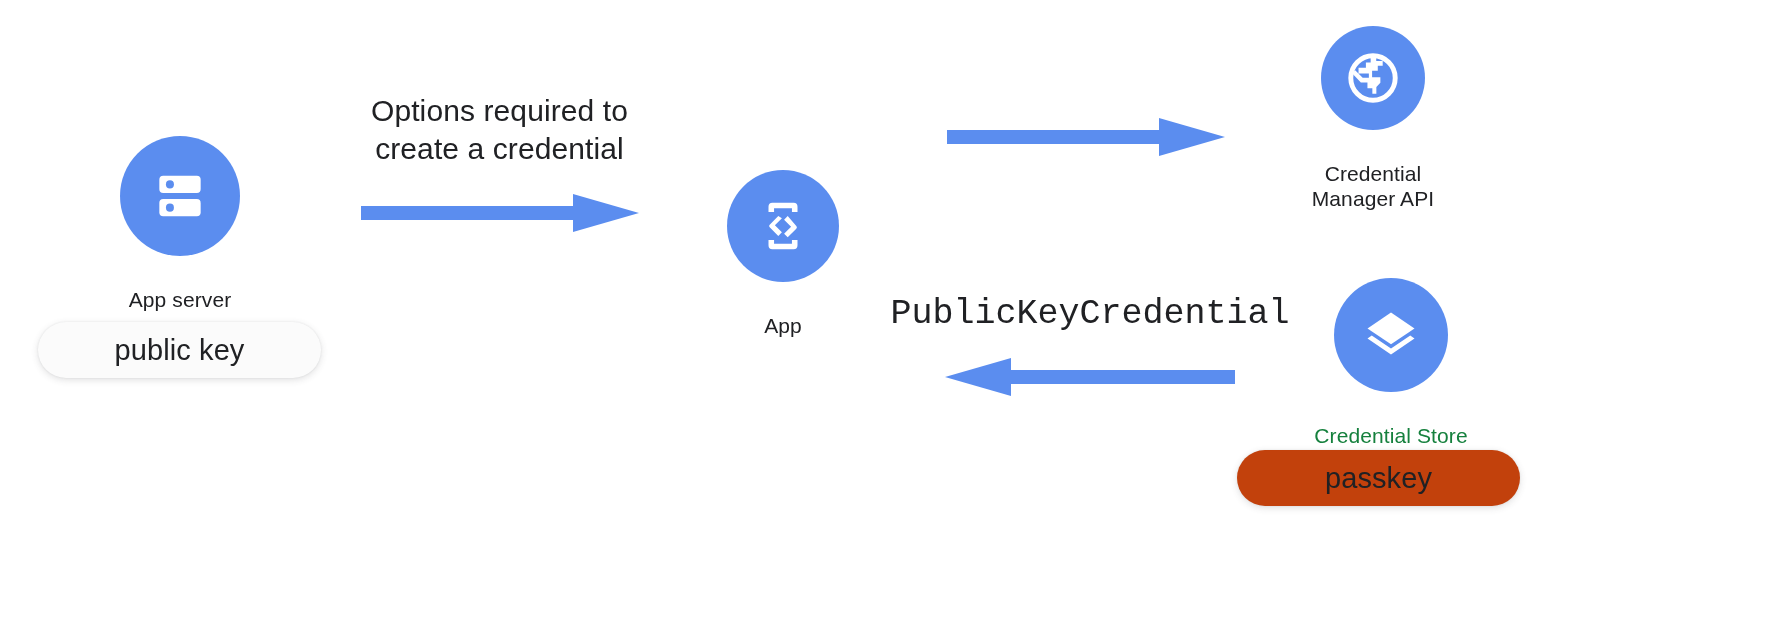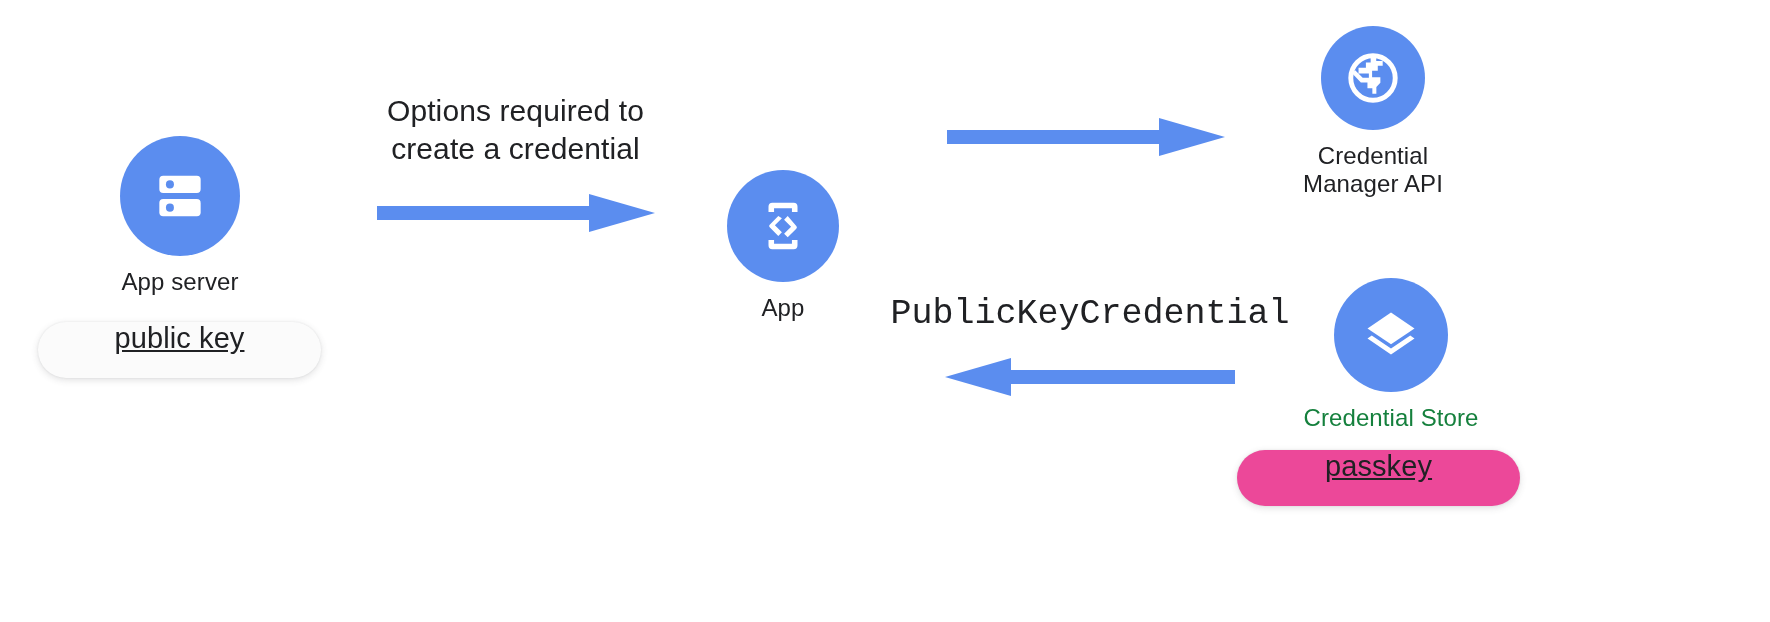--- a/index.html
+++ b/index.html
@@ -29,41 +29,41 @@
   }
   .node-circle {
     border-radius: 50%;
     background: var(--brand, #5b8def);
     display: flex;
     align-items: center;
     justify-content: center;
     flex: none;
   }
   .node-label {
-    margin-top: 12px;
+    margin-top: 32px;
     text-align: center;
     color: #202124;
-    font-size: 24px;
+    font-size: 21px;
     line-height: 1.18;
     letter-spacing: .1px;
     white-space: pre-line;
   }
 
   
   .pill {
     position: absolute;
     background: #fbfbfb;
     border-radius: 999px;
     display: flex;
+    align-items: center;
     justify-content: center;
     color: #202124;
     font-size: 29px;
     letter-spacing: .1px;
     box-shadow: 0 2px 7px rgba(60,64,67,.16), 0 0 2px rgba(60,64,67,.10);
-    text-decoration: underline;
   }
 
   
   .arrow-group {
     position: absolute;
     display: flex;
     flex-direction: column;
     align-items: center;
   }
   .arrow-caption {
@@ -97,21 +97,21 @@
         <circle cx="8.1" cy="16.5" r="1.55" fill="#5b8def"></circle>
       </svg>
     </div>
     <div class="node-label" style="color: rgb(32, 33, 36);">App server</div>
   </div>
 
   <div class="pill" style="left: 38px; top: 322px; width: 283px; height: 56px; color: rgb(32, 33, 36); background: rgb(251, 251, 251);">
     <span>public key</span>
   </div>
 
-  <div class="arrow-group" style="left:368px; top:92px; width:295px;">
+  <div class="arrow-group" style="left:352px; top:92px; width:295px;">
     <div class="arrow-caption" style="color: rgb(32, 33, 36);">Options required to
 create a credential</div>
     <svg class="arrow-svg" width="278" height="46" viewBox="0 0 278 46" aria-hidden="true" style="margin-top:22px;">
       <rect x="0" y="16" width="218" height="14" fill="#5b8def"></rect>
       <polygon points="212,4 278,23 212,42" fill="#5b8def"></polygon>
     </svg>
   </div>
 
 
   <div class="node" style="left:723px; top:170px; width:120px;">
@@ -155,18 +155,18 @@
   <div class="node" style="left:1262px; top:278px; width:258px;">
     <div class="node-circle" style="width: 114px; height: 114px; background: rgb(91, 141, 239);">
       <svg class="icon" width="62" height="62" viewBox="0 0 24 24" aria-hidden="true">
         <polygon points="12,3.3 21.1,9.45 12,15.6 2.9,9.45" fill="#ffffff"></polygon>
         <path d="M4.55 12.2 2.9 13.35 12,19.5 21.1,13.35 19.45,12.2 12,17.2z" fill="#ffffff"></path>
       </svg>
     </div>
     <div class="node-label" style="color: #15803d;">Credential Store</div>
   </div>
 
-  <div class="pill" style="left: 1237px; top: 450px; width: 283px; height: 56px; color: rgb(32, 33, 36); background: #ec4899;">
+  <div class="pill" style="left: 1237px; top: 450px; width: 283px; height: 56px; color: rgb(32, 33, 36); background: #c2410c;">
     <span>passkey</span>
   </div>
 
   <span class="sr">Passkey registration flow between App server, App, Credential Manager API and Credential Store</span>
 </div>
 
 </body></html>

